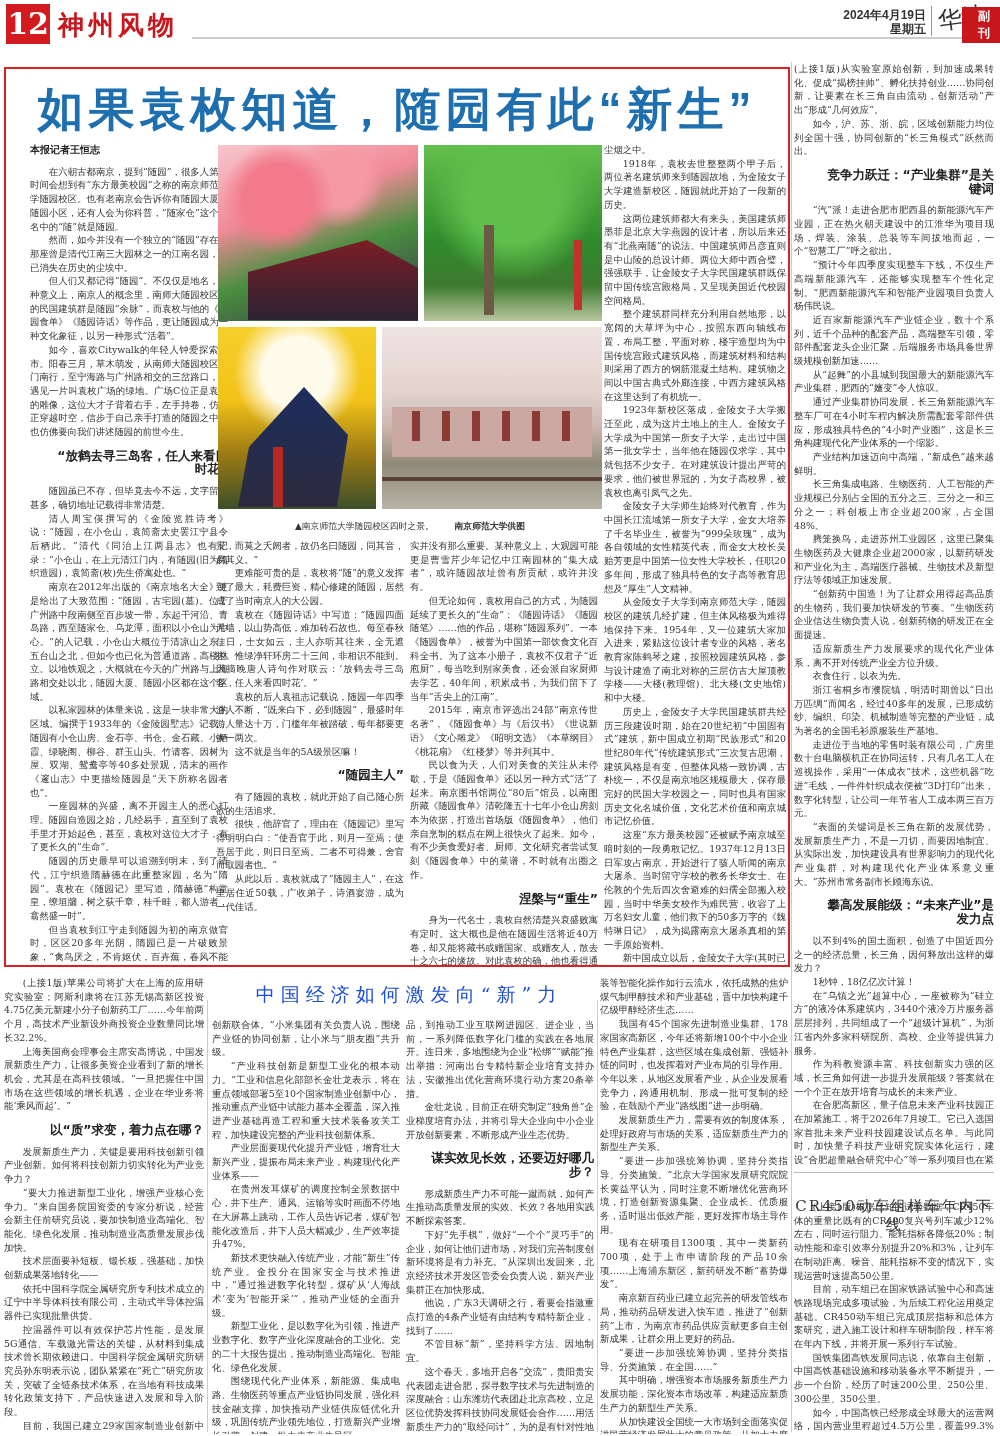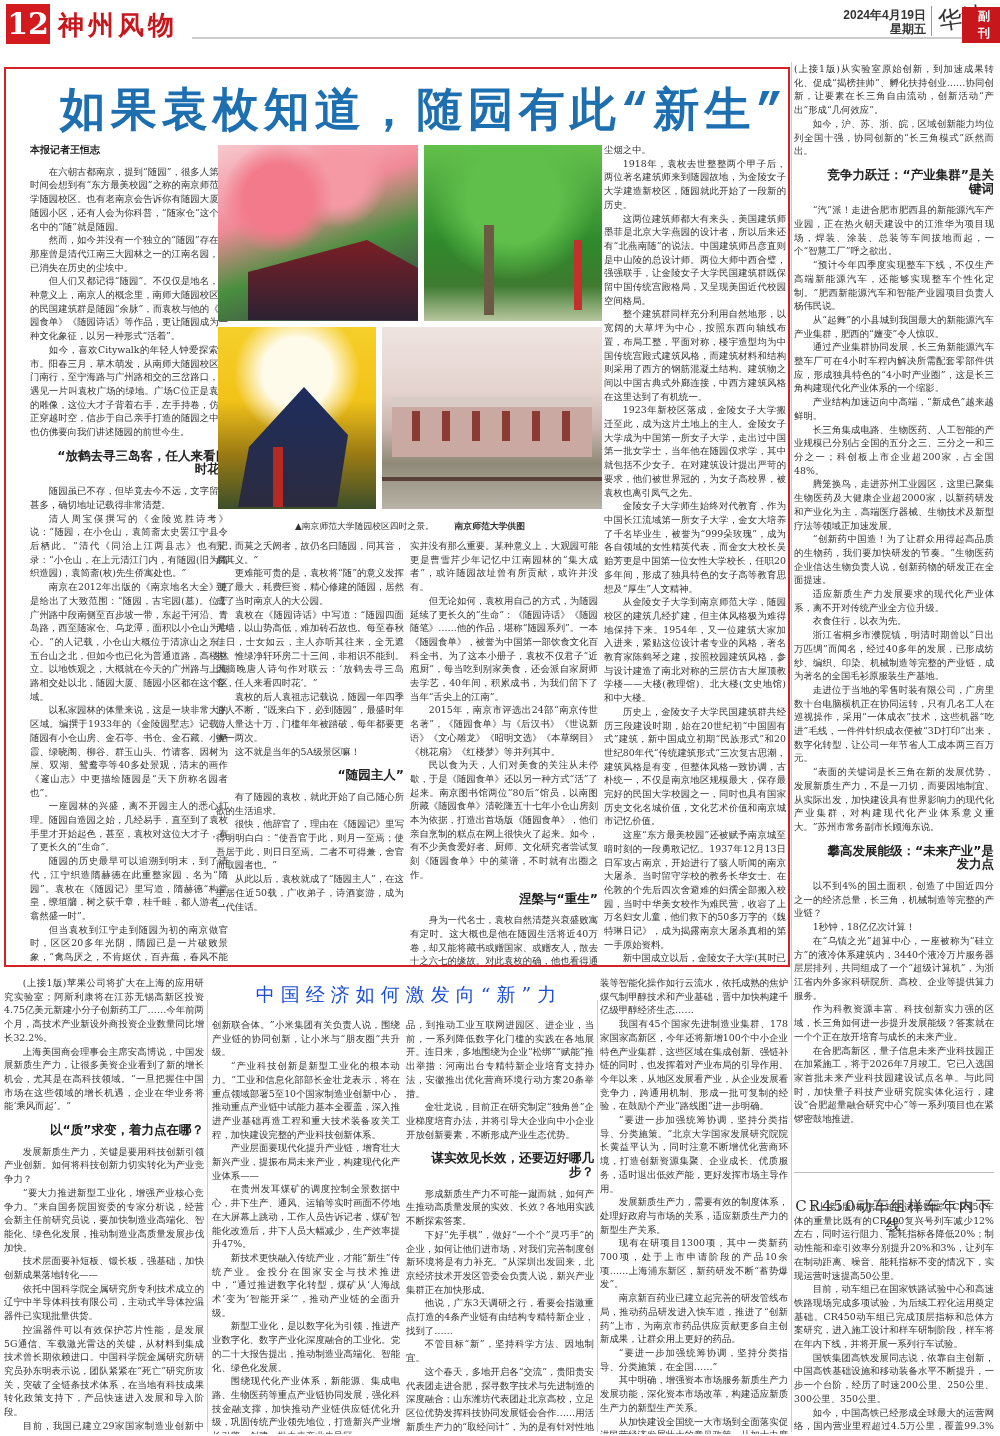--- a/index.html
+++ b/index.html
@@ -9,21 +9,21 @@
 .pg-num{position:absolute;left:6px;top:4px;width:44px;height:40px;background:#d31a1f;color:#fff;font-family:"DejaVu Serif",serif;font-weight:bold;font-size:30px;line-height:40px;text-align:center}
 .section-name{position:absolute;left:58px;top:8px;color:#c8161d;font-size:26px;font-weight:bold;letter-spacing:4px;font-family:"DejaVu Serif",serif}
 .mast-rule{position:absolute;left:192px;right:8px;top:37px;height:2px;background:#ccc}
 .date{position:absolute;left:840px;top:8px;font-family:Liberation Sans, sans-serif;font-weight:bold;font-size:12px;text-align:right;width:86px;line-height:14px;color:#333}
 .date-sep{position:absolute;left:931px;top:6px;width:1px;height:30px;background:#999}
 .logo{position:absolute;left:938px;top:2px;width:56px;height:36px}
 .logo .brush{position:absolute;left:0;top:0;font-size:24px;color:#333;font-family:"DejaVu Serif",serif;transform:rotate(-8deg)}
 .logo .tag{position:absolute;left:24px;top:5px;background:#c8161d;color:#fff;font-size:12px;padding:1px 16px;font-family:"DejaVu Sans",sans-serif;font-weight:bold}
 
 .feature{position:absolute;left:4px;top:67px;width:786px;height:900px;border:2px solid #d82027}
-.headline{position:absolute;left:0;right:0;top:10px;text-align:right;color:#1d6fb0;font-size:46px;font-weight:bold;letter-spacing:5px;font-family:Liberation Mono, monospace}
+.headline{position:absolute;left:0;right:0;top:10px;text-align:center;color:#1d6fb0;font-size:46px;font-weight:bold;letter-spacing:5px;font-family:Liberation Sans, sans-serif}
 .col{position:absolute;font-size:9.4px;line-height:13.7px;text-align:justify;color:#333;overflow:hidden}
 .col p{text-indent:2em}
 .col p.noind{text-indent:0}
 .byline{font-family:"DejaVu Sans",sans-serif;font-weight:bold;font-size:10px;text-indent:0 !important;margin-bottom:8px;color:#222}
 .subhead{font-family:"DejaVu Sans",sans-serif;font-weight:bold;font-size:12.5px;text-align:right;margin:10px 0 8px;color:#222}
 .photo-grid{position:absolute;left:212px;top:76px;width:384px;height:364px}
 .ph{position:absolute;overflow:hidden}
 .ph1{left:0;top:0;width:200px;height:176px;background:radial-gradient(circle at 30% 30%,#f27a8a 0 18%,transparent 30%),radial-gradient(circle at 60% 20%,#f59aa5 0 14%,transparent 26%),linear-gradient(160deg,#f7c7cd 0%,#f18a98 35%,#4a8f3f 60%,#3a2f4a 100%)}
 .ph1 .roof{position:absolute;left:30px;top:95px;width:170px;height:80px;background:linear-gradient(#7b1e25,#2c2233);clip-path:polygon(0 40%,70% 0,100% 35%,100% 100%,0 100%)}
 .ph2{left:206px;top:0;width:178px;height:176px;background:radial-gradient(circle at 50% 30%,#5fbf4a 0 30%,transparent 55%),linear-gradient(180deg,#64c04c 0%,#2f8a2c 55%,#3e7a2f 80%,#b9c7a0 100%)}
@@ -146,33 +146,34 @@
 
   </div>
 </div>
 
 <div class="col" style="left:794px;top:62px;width:200px;height:1105px">
   <p class="noind">(上接1版)从实验室原始创新，到加速成果转化、促成“揭榜挂帅”、孵化扶持创业……协同创新，让要素在长三角自由流动，创新活动“产出”形成“几何效应”。</p>
   <p>如今，沪、苏、浙、皖，区域创新能力均位列全国十强，协同创新的“长三角模式”跃然而出。</p>
   <p class="subhead">竞争力跃迁：“产业集群”是关键词</p>
   <p>“汽”派！走进合肥市肥西县的新能源汽车产业园，正在热火朝天建设中的江淮华为项目现场，焊装、涂装、总装等车间拔地而起，一个“智慧工厂”呼之欲出。</p>
   <p>“预计今年四季度实现整车下线，不仅生产高端新能源汽车，还能够实现整车个性化定制。”肥西新能源汽车和智能产业园项目负责人杨伟民说。</p>
+  <p>近百家新能源汽车产业链企业，数十个系列，近千个品种的配套产品，高端整车引领，零部件配套龙头企业汇聚，后端服务市场具备世界级规模创新加速……</p>
   <p>从“起舞”的小县城到我国最大的新能源汽车产业集群，肥西的“嬗变”令人惊叹。</p>
   <p>通过产业集群协同发展，长三角新能源汽车整车厂可在4小时车程内解决所需配套零部件供应，形成独具特色的“4小时产业圈”，这是长三角构建现代化产业体系的一个缩影。</p>
   <p>产业结构加速迈向中高端，“新成色”越来越鲜明。</p>
   <p>长三角集成电路、生物医药、人工智能的产业规模已分别占全国的五分之三、三分之一和三分之一；科创板上市企业超200家，占全国48%。</p>
   <p>腾笼换鸟，走进苏州工业园区，这里已聚集生物医药及大健康企业超2000家，以新药研发和产业化为主，高端医疗器械、生物技术及新型疗法等领域正加速发展。</p>
   <p>“创新药中国造！为了让群众用得起高品质的生物药，我们要加快研发的节奏。”生物医药企业信达生物负责人说，创新药物的研发正在全面提速。</p>
   <p>适应新质生产力发展要求的现代化产业体系，离不开对传统产业全方位升级。</p>
   <p>衣食住行，以衣为先。</p>
   <p>浙江省桐乡市濮院镇，明清时期曾以“日出万匹绸”而闻名，经过40多年的发展，已形成纺纱、编织、印染、机械制造等完整的产业链，成为著名的全国毛衫原服装生产基地。</p>
   <p>走进位于当地的零售时装有限公司，广房里数十台电脑横机正在协同运转，只有几名工人在巡视操作，采用“一体成衣”技术，这些机器“吃进”毛线，一件件针织成衣便被“3D打印”出来，数字化转型，让公司一年节省人工成本两三百万元。</p>
   <p>“表面的关键词是长三角在新的发展优势，发展新质生产力，不是一刀切，而要因地制宜、从实际出发，加快建设具有世界影响力的现代化产业集群，对构建现代化产业体系意义重大。”苏州市常务副市长顾海东说。</p>
   <p class="subhead">攀高发展能级：“未来产业”是发力点</p>
-  <p>以不到4%的国土面积，创造了中国近四分之一的经济总量，长三角，机械制造等完整的产业链？</p>
+  <p>以不到4%的国土面积，创造了中国近四分之一的经济总量，长三角，因何释放出这样的爆发力？</p>
   <p>1秒钟，18亿亿次计算！</p>
   <p>在“乌镇之光”超算中心，一座被称为“硅立方”的液冷体系建筑内，3440个液冷万片服务器层层排列，共同组成了一个“超级计算机”，为浙江省内外多家科研院所、高校、企业等提供算力服务。</p>
   <p>作为科教资源丰富、科技创新实力强的区域，长三角如何进一步提升发展能级？答案就在一个个正在放开培育与成长的未来产业。</p>
   <p>在合肥高新区，量子信息未来产业科技园正在加紧施工，将于2026年7月竣工。它已入选国家首批未来产业科技园建设试点名单。与此同时，加快量子科技产业研究院实体化运行，建设“合肥超量融合研究中心”等一系列项目也在紧锣密鼓地推进。</p>
 
 </div>
 
 <div class="cr-head">CR450动车组样车年内下线</div>
 <div class="col" style="left:794px;top:1200px;width:200px;height:232px">
   <p>(上接1版)根据已知的试验数据，CR450车体的重量比既有的CR400复兴号列车减少12%左右，同时运行阻力、能耗指标各降低20%；制动性能和牵引效率分别提升20%和3%，让列车在制动距离、噪音、能耗指标不变的情况下，实现运营时速提高50公里。</p>
@@ -216,22 +217,22 @@
   <p>下好“先手棋”，做好“一个个”灵巧手”的企业，如何让他们进市场，对我们完善制度创新环境将是有力补充。”从深圳出发回来，北京经济技术开发区管委会负责人说，新兴产业集群正在加快形成。</p>
   <p>他说，广东3天调研之行，看要会指激重点打造的4条产业链有由结构专精特新企业，找到了……</p>
   <p>不管目标“新”，坚持科学方法、因地制宜。</p>
   <p>这个春天，多地开启各“交流”，贵阳贵安代表团走进合肥，探寻数字技术与先进制造的深度融合；山东潍坊代表团赴北京高校，立足区位优势发挥科技协同发展链会合作……用活新质生产力的“取经问计”，为的是有针对性地推动新产业、新模式、新动能发展。</p>
 
 </div>
 
 <div class="col" style="left:600px;top:976px;width:188px;height:458px">
   <p class="noind">装等智能化操作如行云流水，依托成熟的焦炉煤气制甲醇技术和产业基础，晋中加快构建千亿级甲醇经济生态……</p>
   <p>我国有45个国家先进制造业集群、178家国家高新区，今年还将新增100个中小企业特色产业集群，这些区域在集成创新、强链补链的同时，也发挥着对产业布局的引导作用。今年以来，从地区发展看产业，从企业发展看竞争力，跨通用机制、形成一批可复制的经验，在鼓励个产业“路线图”进一步明确。</p>
+  <p>发展新质生产力，需要有效的制度体系，处理好政府与市场的关系，适应新质生产力的新型生产关系。</p>
   <p>“要进一步加强统筹协调，坚持分类指导、分类施策。”北京大学国家发展研究院院长黄益平认为，同时注意不断增优化营商环境，打造创新资源集聚、企业成长、优质服务，适时退出低效产能，更好发挥市场主导作用。</p>
-  <p>发展新质生产力，需要有效的制度体系，处理好政府与市场的关系，适应新质生产力的新型生产关系。</p>
   <p>现有在研项目1300项，其中一类新药700项，处于上市申请阶段的产品10余项……上海浦东新区，新药研发不断“蓄势爆发”。</p>
   <p>南京新百药业已建立起完善的研发管线布局，推动药品研发进入快车道，推进了“创新药”上市，为南京市药品供应贡献更多自主创新成果，让群众用上更好的药品。</p>
   <p>“要进一步加强统筹协调，坚持分类指导、分类施策，在全国……”</p>
   <p>其中明确，增强资本市场服务新质生产力发展功能，深化资本市场改革，构建适应新质生产力的新型生产关系。</p>
   <p>从加快建设全国统一大市场到全面落实促进民营经济发展壮大的意见政策，从加大力度吸引利用外资到推动首批外资……在每一个有目标领域作出实质性突破，加快形成新质生产力的基础制度，让各类先进优质生产要素向发展新质生产力顺畅流动。同时，通过扩大高水平对外开放，支持外资企业深度参与中国创新攻关，加强产业合作共赢。”中国宏观经济研究院院长黄汉权说。</p>
 </div>
 
 <div class="vrule" style="left:791px;top:62px;height:1370px"></div>
 <div class="vrule" style="left:207px;top:1000px;height:432px"></div>
 <div class="vrule" style="left:597px;top:1000px;height:432px"></div>

